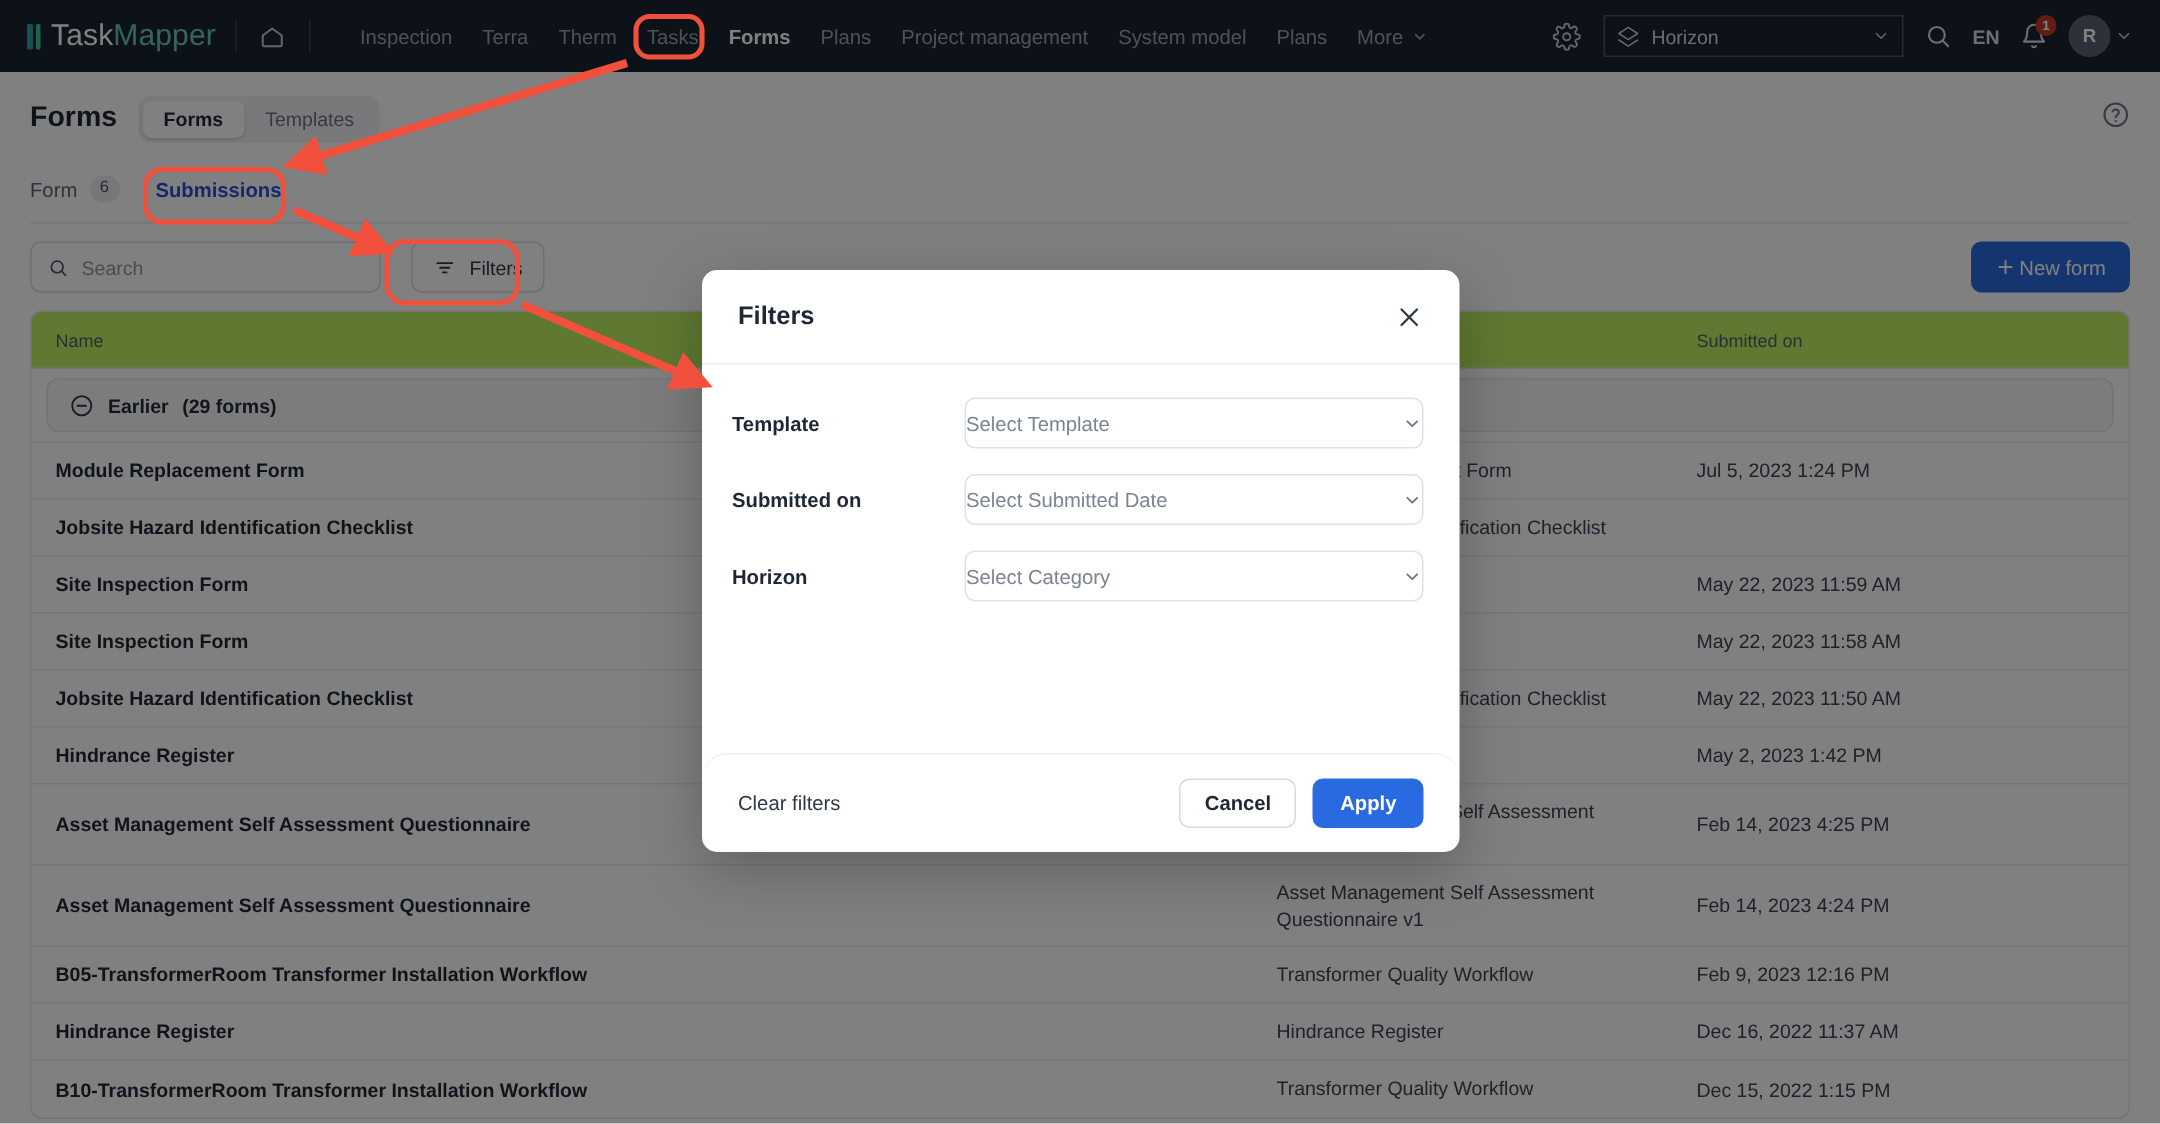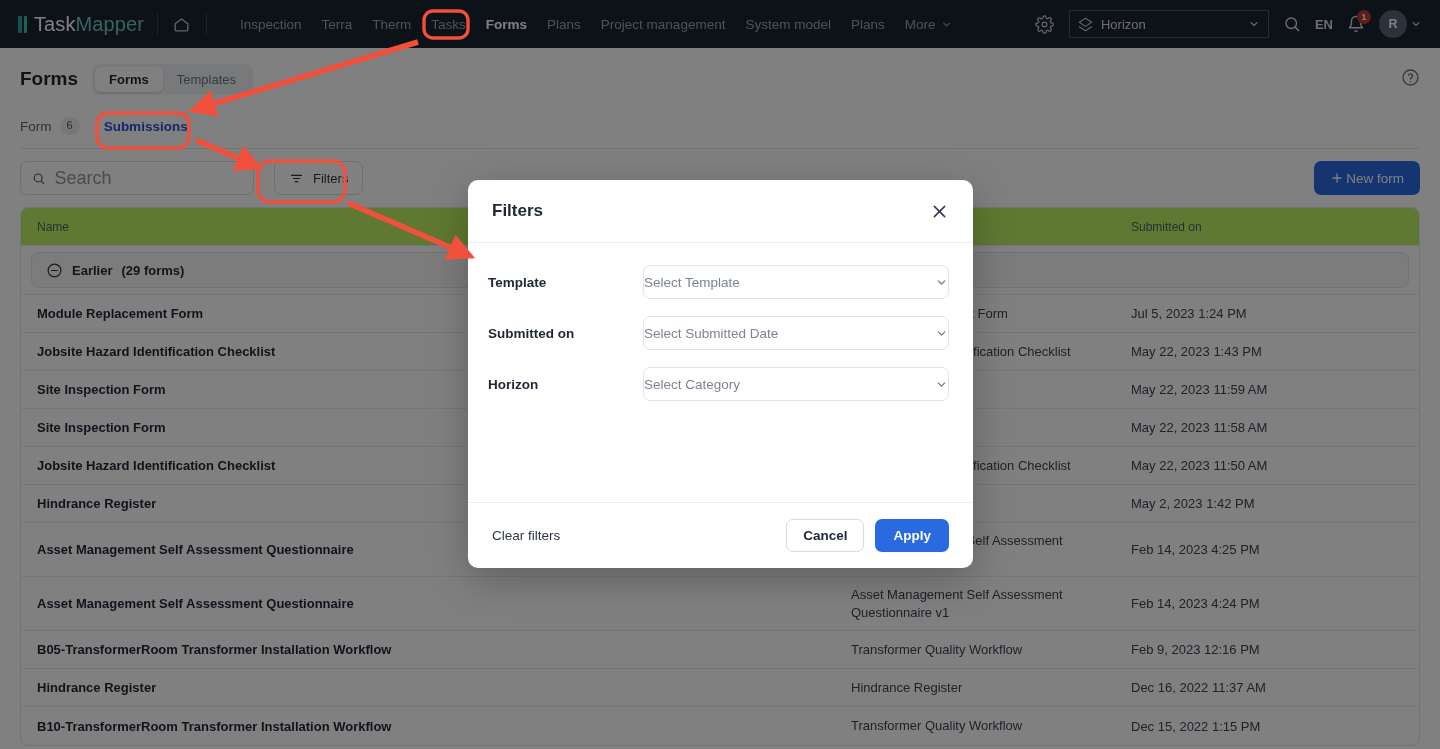--- a/index.html
+++ b/index.html
@@ -86,21 +86,21 @@
   }
   .tab.active { color: #2b50d8; font-weight: 700; }
   .tabs-underline { width: 1400px; height: 1px; background: #e6e8ec; margin: 0 20px; }
 
   .toolbar { display: flex; align-items: center; padding: 12px 20px; }
   .search {
     width: 234px; height: 34px; border: 1px solid #dadde3; border-radius: 7px;
     display: flex; align-items: center; gap: 9px; padding: 0 11px; background: #fff;
   }
   .search input {
-    border: none; outline: none; font-size: 18px; color: #3b82f6;
+    border: none; outline: none; font-size: 13px; color: #3b82f6;
     font-family: "Liberation Sans", sans-serif; width: 100%; background: transparent;
   }
   .search input::placeholder { color: #8d95a4; }
   .filters-btn {
     margin-left: 20px; height: 34px; border: 1px solid #dadde3; border-radius: 7px;
     display: flex; align-items: center; gap: 9px; padding: 0 14px;
     font-size: 13px; color: #2f3747; background: #fff; cursor: pointer;
   }
   .newform-btn {
     margin-left: auto; height: 34px; background: #2a6ae0; color: #fff;
@@ -149,21 +149,21 @@
   .modal-body { flex: 1; padding: 22px 24px 0 20px; }
   .frow { display: flex; align-items: center; margin-bottom: 17px; }
   .flabel { width: 155px; font-size: 13.5px; font-weight: 700; color: #1f2635; }
   .fselect {
     flex: 1; height: 34px; border: 1px solid #dfe2e8; border-radius: 7px;
     display: flex; align-items: center; padding: 0 0; cursor: pointer;
   }
   .fselect span { font-size: 13.5px; color: #7c8494; flex: 1; }
   .modal-foot {
     height: 66px; border-top: 1px solid #ecedf1;
-    display: flex; align-items: center; padding: 0 24px;
+    display: flex; align-items: center; padding: 0 24px; border-radius: 17px;
   }
   .clear-link { font-size: 13.5px; color: #2f3747; cursor: pointer; }
   .modal-actions { margin-left: auto; display: flex; gap: 11px; }
   .btn-cancel {
     height: 33px; padding: 0 16px; border: 1px solid #d7dae1; border-radius: 7px;
     background: #fff; font-size: 13.5px; color: #1f2635; font-weight: 700;
     font-family: "Liberation Sans", sans-serif; cursor: pointer;
   }
   .btn-apply {
     height: 33px; padding: 0 18px; border: none; border-radius: 7px;
@@ -326,21 +326,20 @@
 
       <div id="rows">
           <div class="trow" style="min-height: 38px;">
             <div class="td name col-name">Module Replacement Form</div>
             <div class="td tpl col-tpl">Module Replacement Form</div>
             <div class="td date col-date">Jul 5, 2023 1:24 PM</div>
           </div>
           <div class="trow" style="min-height: 38px;">
             <div class="td name col-name">Jobsite Hazard Identification Checklist</div>
             <div class="td tpl col-tpl">Jobsite Hazard Identification Checklist</div>
-            <div class="td date col-date">May 22, 2023 1:43 PM</div>
           </div>
           <div class="trow" style="min-height: 38px;">
             <div class="td name col-name">Site Inspection Form</div>
             <div class="td tpl col-tpl"></div>
             <div class="td date col-date">May 22, 2023 11:59 AM</div>
           </div>
           <div class="trow" style="min-height: 38px;">
             <div class="td name col-name">Site Inspection Form</div>
             <div class="td tpl col-tpl"></div>
             <div class="td date col-date">May 22, 2023 11:58 AM</div>

